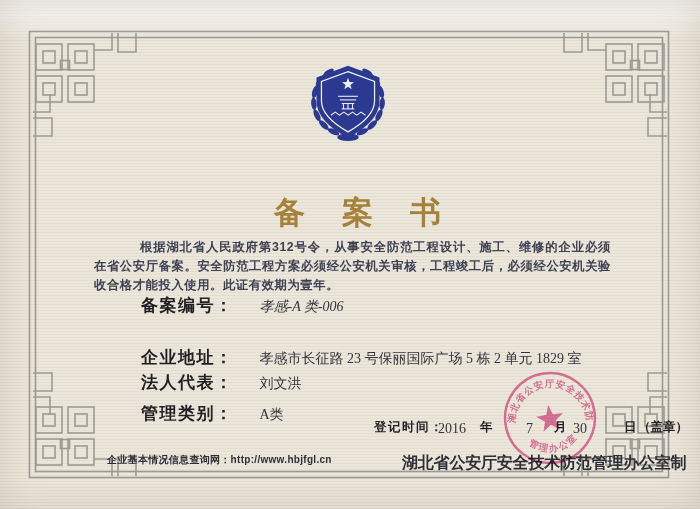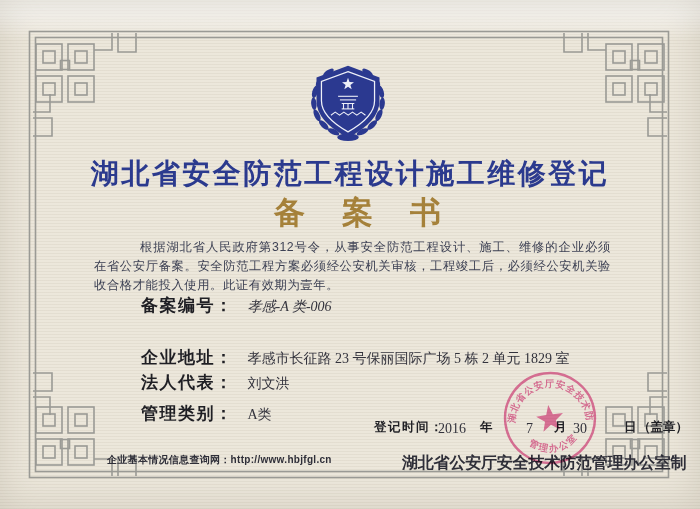--- a/index.html
+++ b/index.html
@@ -20,26 +20,26 @@
     font-family:"Liberation Sans", sans-serif;
   }
   .subtitle{
     position:absolute;top:192px;left:0;width:700px;text-align:center;
     font-size:31px;font-weight:bold;color:#a5813a;
     letter-spacing:37px;text-indent:52px;
     font-family:"Liberation Serif", serif;
   }
   .intro{
     position:absolute;top:238px;left:94px;width:517px;
-    font-size:12.3px;line-height:19px;font-weight:400;color:#3d4154;
+    font-size:12.3px;line-height:19px;font-weight:700;color:#3d4154;
     letter-spacing:.6px;text-indent:46px;text-align:justify;
   }
   .frow{position:absolute;left:141px;white-space:nowrap;}
   .flabel{font-size:17px;font-weight:bold;color:#1f1f24;letter-spacing:1.5px;}
-  .fvalue{font-size:14px;color:#33333d;font-family:"Liberation Serif", serif;margin-left:14px;}
+  .fvalue{font-size:14px;color:#33333d;font-family:"Liberation Serif", serif;margin-left:26px;}
   .r1{top:294px}.r2{top:321px}.r3{top:346px}.r4{top:371px}.r5{top:402px}
   .regrow{position:absolute;top:419px;left:12px;width:568px;height:20px;}
   .regrow span{position:absolute;white-space:nowrap;}
   .rl{left:362px;font-size:12.5px;font-weight:bold;color:#1f1f24;letter-spacing:1.5px;}
   .rnum{font-size:14px;color:#33333d;font-family:"Liberation Serif", serif;top:2px;}
   .runit{font-size:12.5px;font-weight:bold;color:#1f1f24;}
   .ry{left:426px}.uy{left:468px}.rm{left:514px}.um{left:542px}.rd{left:561px}.ud{left:612px}.rs{left:626px}
   .footer{position:absolute;top:453px;left:0;width:700px;}
   .fq{position:absolute;left:107px;font-size:10px;font-weight:bold;color:#2e2e38;letter-spacing:.3px;white-space:nowrap;}
   .fi{position:absolute;left:402px;font-size:16px;font-weight:bold;color:#2e2e38;letter-spacing:-.2px;white-space:nowrap;}
@@ -106,21 +106,20 @@
     <polygon fill="#eef0f8" points="50,26.5 51.65,31.23 56.66,31.34 52.66,34.37 54.11,39.16 50,36.3 45.89,39.16 47.34,34.37 43.34,31.34 48.35,31.23"></polygon>
     <g stroke="#eef0f8" stroke-width="1.2" fill="none">
       <path d="M39,47 H61"></path>
       <path d="M41,51 H59"></path>
       <path d="M43,55 H57 M45,55 V61 M50,55 V61 M55,55 V61"></path>
       <path d="M43,61 H57"></path>
       <path d="M31,68 l4.8,-3.4 4.8,3.4 4.8,-3.4 4.8,3.4 4.8,-3.4 4.8,3.4 4.8,-3.4 4.8,3.4"></path>
     </g>
   </svg>
 
-  <div class="title">湖北省安全防范工程设计施工维修登记</div>
   <div class="subtitle">备案书</div>
 
   <div class="intro">根据湖北省人民政府第312号令，从事安全防范工程设计、施工、维修的企业必须在省公安厅备案。安全防范工程方案必须经公安机关审核，工程竣工后，必须经公安机关验收合格才能投入使用。此证有效期为壹年。</div>
 
   <div class="frow r1">
     <span class="flabel">备案编号：</span><span class="fvalue" style="font-style:italic">孝感-A 类-006</span>
   </div>
   <div class="frow r3">
     <span class="flabel">企业地址：</span><span class="fvalue">孝感市长征路 23 号保丽国际广场 5 栋 2 单元 1829 室</span>
   </div>

